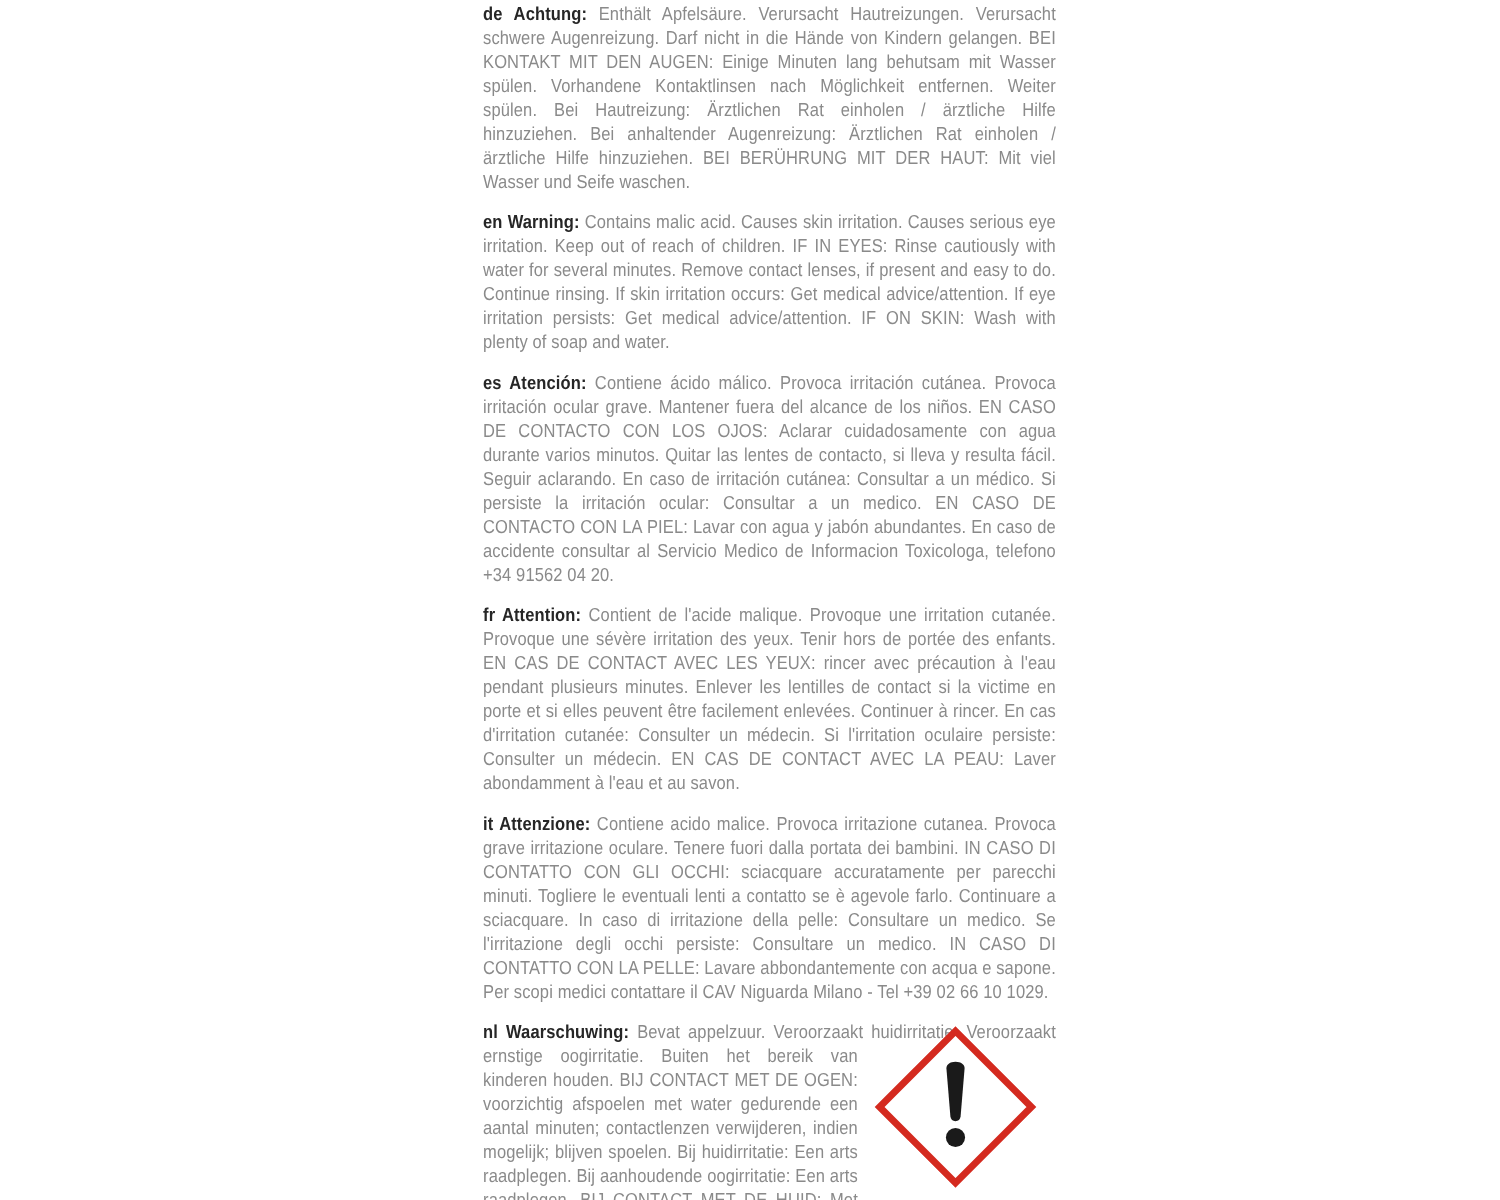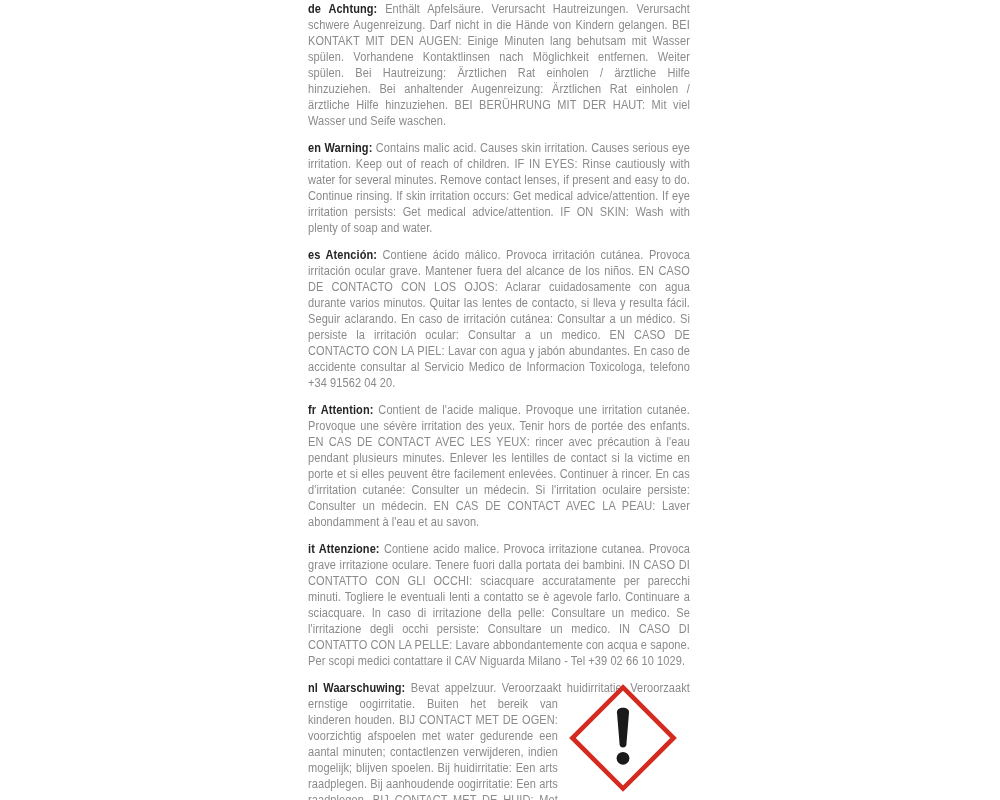--- a/index.html
+++ b/index.html
@@ -7,20 +7,21 @@
     padding: 0;
     background: #ffffff;
     font-family: "Liberation Sans", sans-serif;
   }
   .page {
     position: relative;
     width: 880px;
     height: 800px;
     background: #ffffff;
     overflow: hidden;
+    margin-left: 14px;
   }
   
   .label-column {
     position: absolute;
     left: 308px;
     top: 1px;
     width: 434px;
     transform: scaleX(0.88);
     transform-origin: 0 0;
   }

